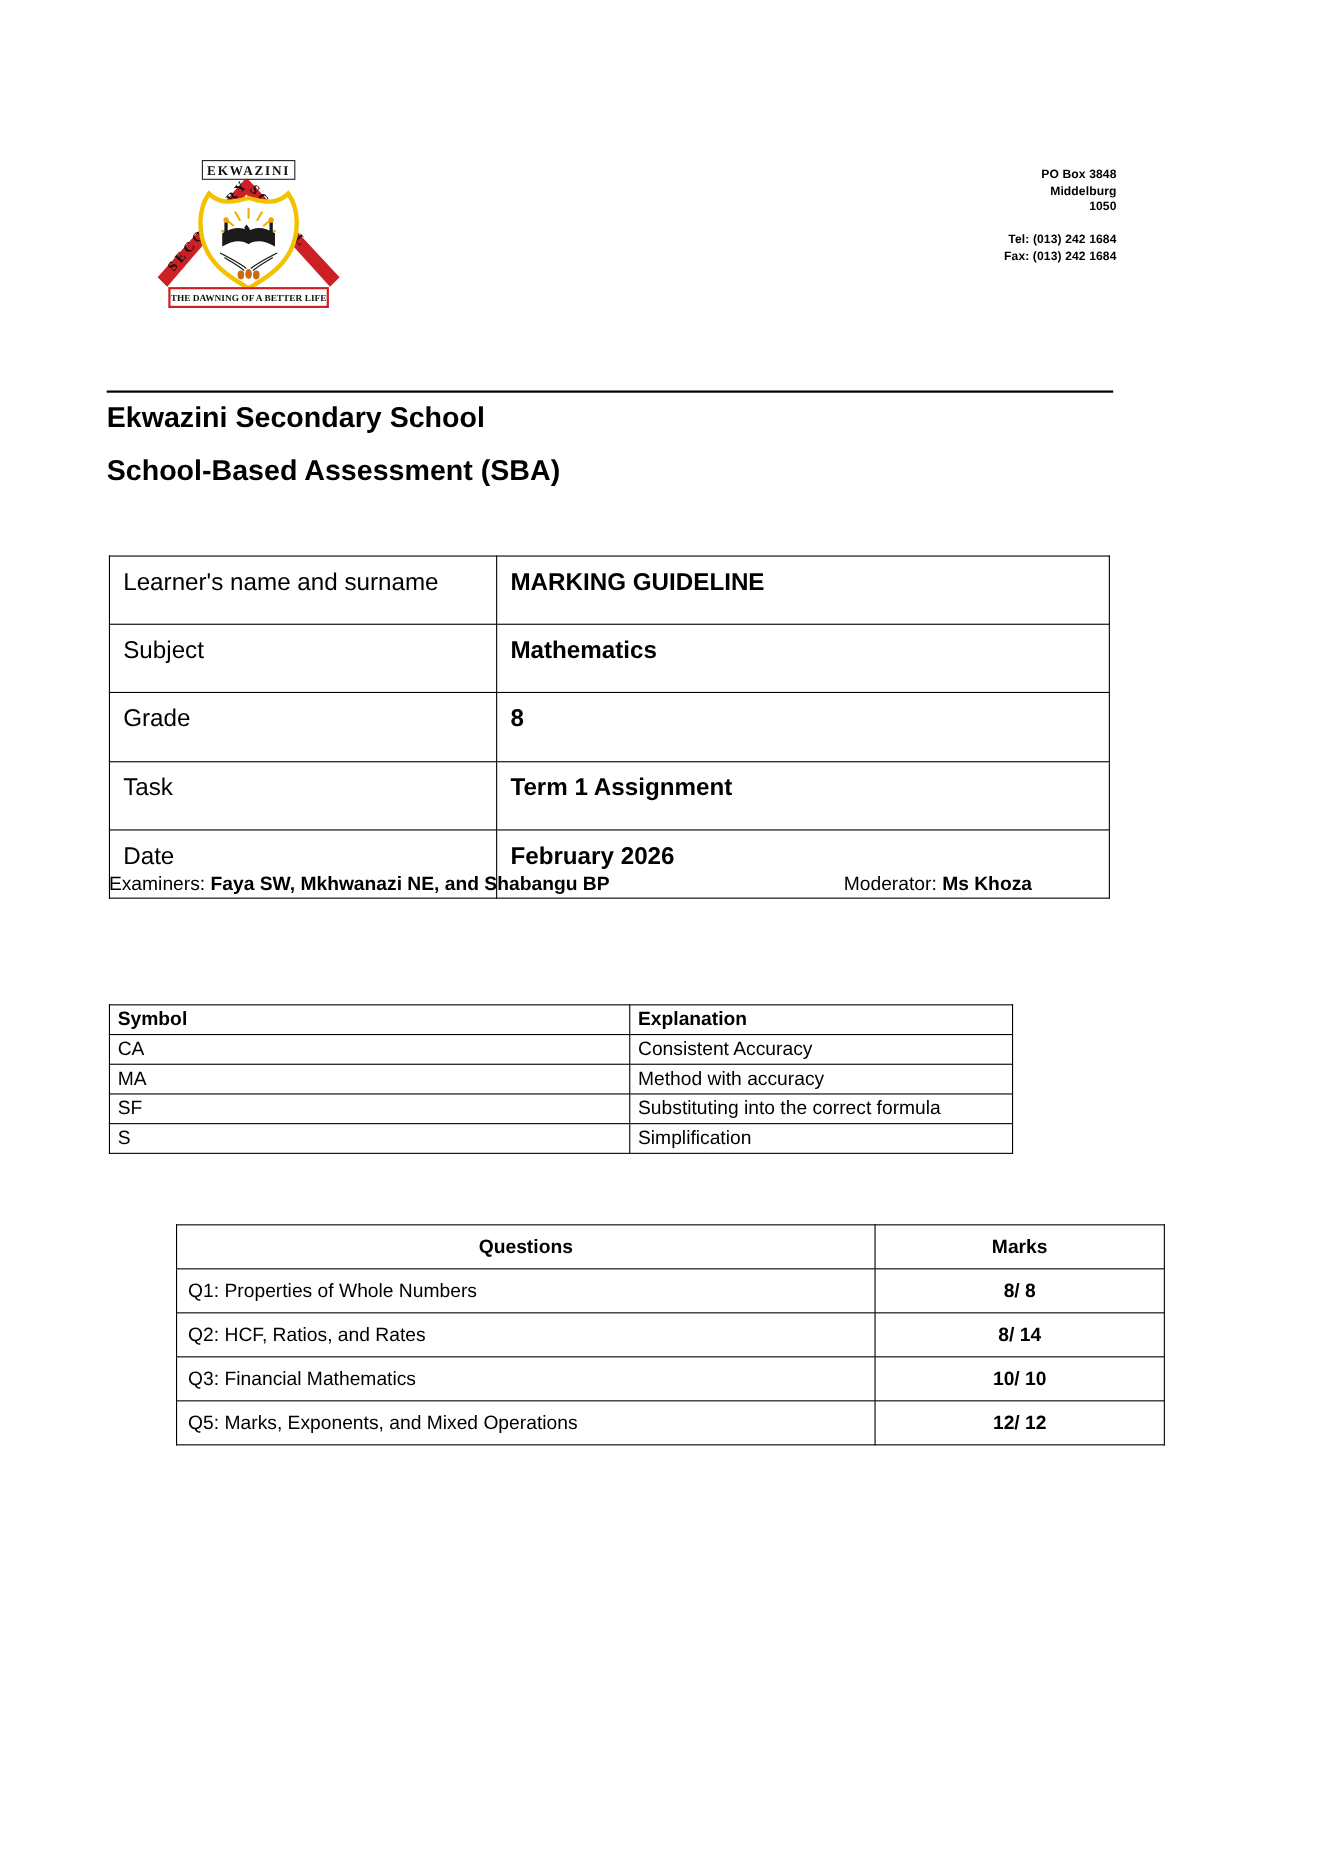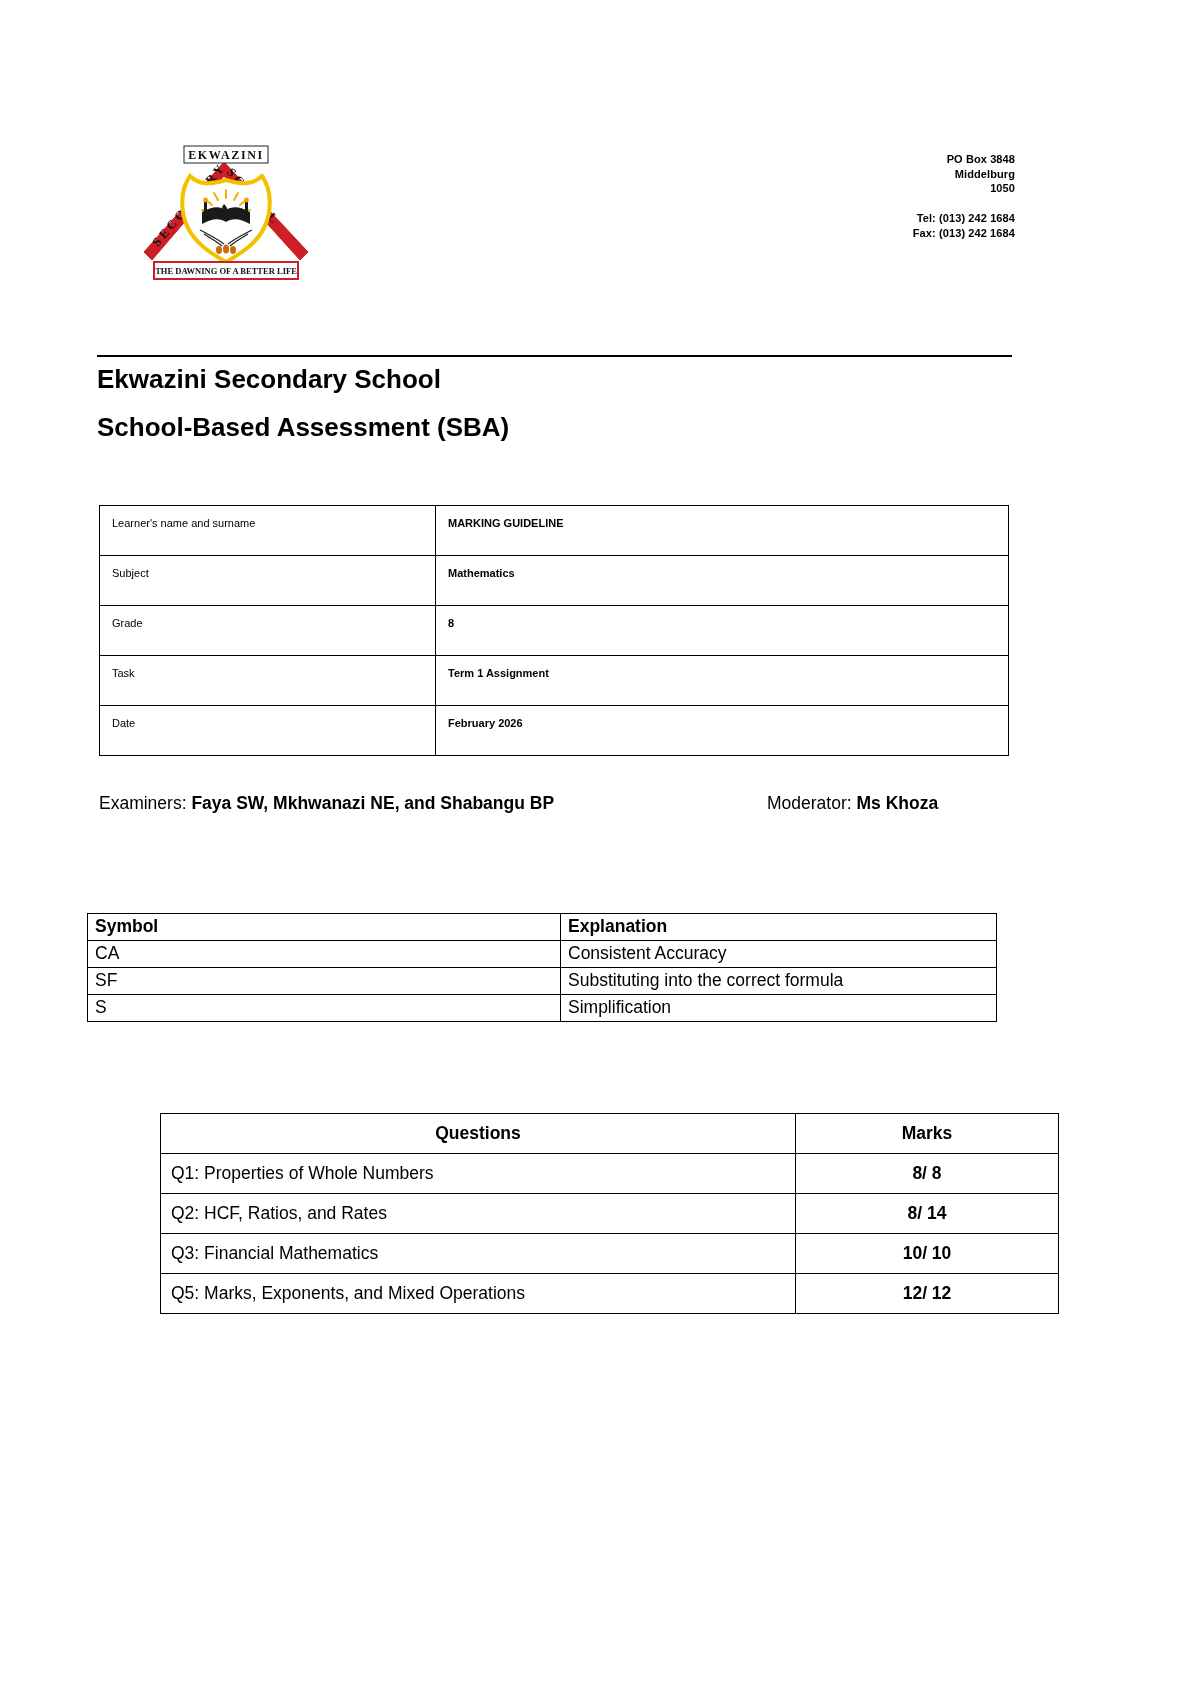--- a/index.html
+++ b/index.html
@@ -87,22 +87,22 @@
   .info-table {
     position: absolute;
     left: 99px;
     top: 505px;
     width: 910px;
     border-collapse: collapse;
     table-layout: fixed;
   }
   .info-table td {
     border: 1.6px solid #000;
-    padding: 11px 8px 26px 12px;
-    font-size: 11px;
+    padding: 11px 24px 26px 12px;
+    font-size: 22px;
     vertical-align: top;
     line-height: 1.1;
   }
   .info-table td.label { width: 315px; font-weight: normal; }
   .info-table td.value { font-weight: bold; }
 
   
   .examiners-row {
     position: absolute;
     left: 99px;
@@ -110,23 +110,23 @@
     width: 912px;
     font-size: 17.5px;
   }
   .examiners-row .ex { position: absolute; left: 0; top: 0; white-space: nowrap; }
   .examiners-row .mod { position: absolute; left: 668px; top: 0; white-space: nowrap; }
   .examiners-row b { font-weight: bold; }
 
   
   .symbol-table {
     position: absolute;
-    left: 87px;
+    left: 99px;
     top: 913px;
-    width: 910px;
+    width: 822px;
     border-collapse: collapse;
     table-layout: fixed;
   }
   .symbol-table td, .symbol-table th {
     border: 1.6px solid #000;
     padding: 2px 7px 3px 7px;
     font-size: 17.5px;
     text-align: left;
     line-height: 1.2;
     height: 21px;
@@ -269,20 +269,24 @@
         <th class="col-sym">Symbol</th>
         <th>Explanation</th>
       </tr>
     </thead>
     <tbody>
       <tr>
         <td>CA</td>
         <td>Consistent Accuracy</td>
       </tr>
       <tr>
+        <td>MA</td>
+        <td>Method with accuracy</td>
+      </tr>
+      <tr>
         <td>SF</td>
         <td>Substituting into the correct formula</td>
       </tr>
       <tr>
         <td>S</td>
         <td>Simplification</td>
       </tr>
     </tbody>
   </table>
 

